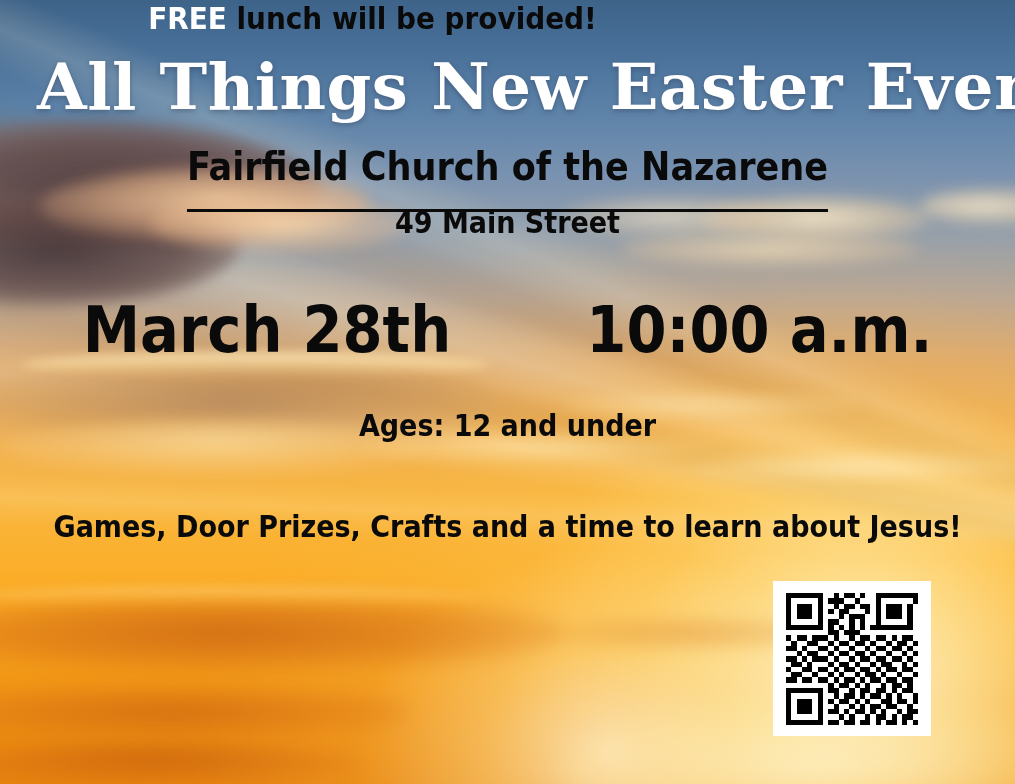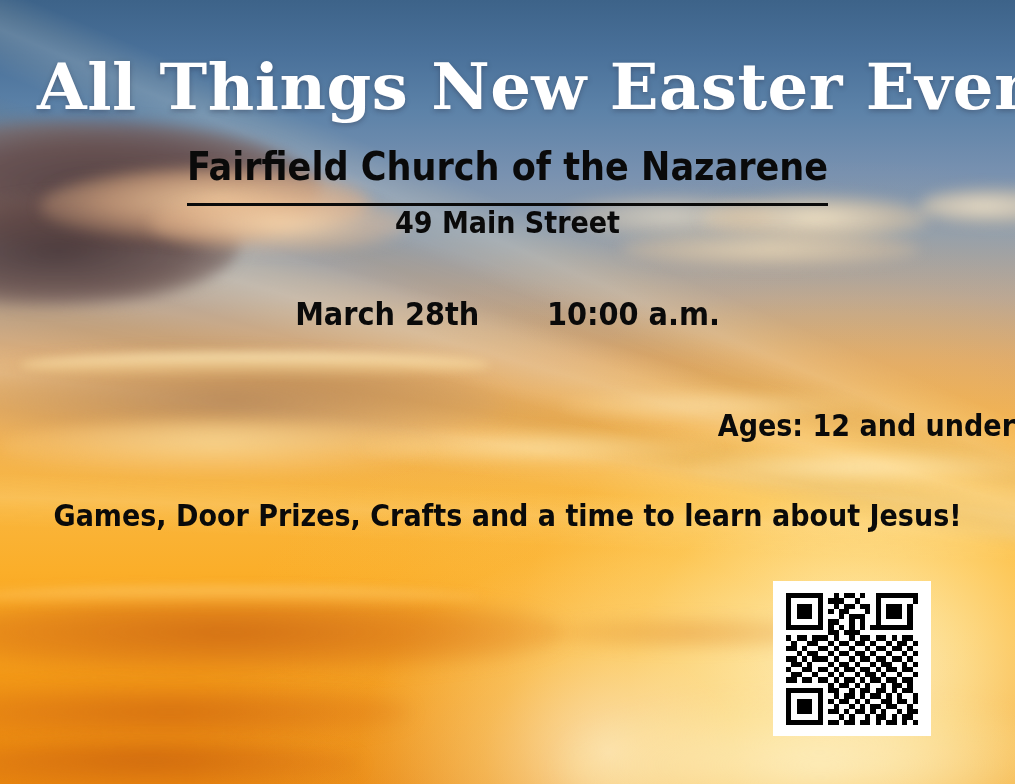--- a/index.html
+++ b/index.html
@@ -260,46 +260,45 @@
   }
   .church {
     top: 147px;
     font-family: "DejaVu Sans Condensed", "DejaVu Sans", "Liberation Sans", sans-serif;
     font-weight: bold;
     font-size: 39px;
     color: #0a0a0a;
   }
   .church .u {
     border-bottom: 3px solid #0a0a0a;
-    padding-bottom: 14px;
+    padding-bottom: 20px;
   }
   .address {
     top: 208px;
     font-family: "DejaVu Sans Condensed", "DejaVu Sans", "Liberation Sans", sans-serif;
     font-weight: bold;
     font-size: 30px;
     color: #0a0a0a;
   }
   .datetime {
     top: 298px;
     font-family: "DejaVu Sans Condensed", "DejaVu Sans", "Liberation Sans", sans-serif;
     font-weight: bold;
-    font-size: 32px;
+    font-size: 64px;
     color: #0a0a0a;
   }
   .ages {
     top: 411px;
     font-family: "DejaVu Sans Condensed", "DejaVu Sans", "Liberation Sans", sans-serif;
     font-weight: bold;
     font-size: 30px;
     color: #0a0a0a;
-    text-align: right;
   }
   .activities {
-    top: 501px;
+    top: 512px;
     font-family: "DejaVu Sans Condensed", "DejaVu Sans", "Liberation Sans", sans-serif;
     font-weight: bold;
     font-size: 30px;
     color: #0a0a0a;
   }
   .lunch {
     top: 640px;
     left: 0;
     width: 745px;
     text-align: center;
@@ -375,20 +374,21 @@
     <div class="line church"><span class="u">Fairfield Church of the Nazarene</span></div>
 
     <div class="line address">49 Main Street</div>
 
     <div class="line datetime">March 28th   10:00 a.m.</div>
 
     <div class="line ages">Ages: 12 and under</div>
 
     <div class="line activities">Games, Door Prizes, Crafts and a time to learn about Jesus!</div>
 
+    <div class="lunch"><span class="free">FREE</span><span> lunch will be provided!</span></div>
 
   </div>
 
   <div class="qr-panel">
     <svg id="qr-svg" width="132" height="132" viewBox="0 0 25 25" xmlns="http://www.w3.org/2000/svg">
         <rect x="0" y="0" width="25" height="25" fill="#ffffff"></rect>
         <rect x="0" y="0" width="1" height="1" fill="#000000"></rect>
         <rect x="1" y="0" width="1" height="1" fill="#000000"></rect>
         <rect x="2" y="0" width="1" height="1" fill="#000000"></rect>
         <rect x="3" y="0" width="1" height="1" fill="#000000"></rect>

